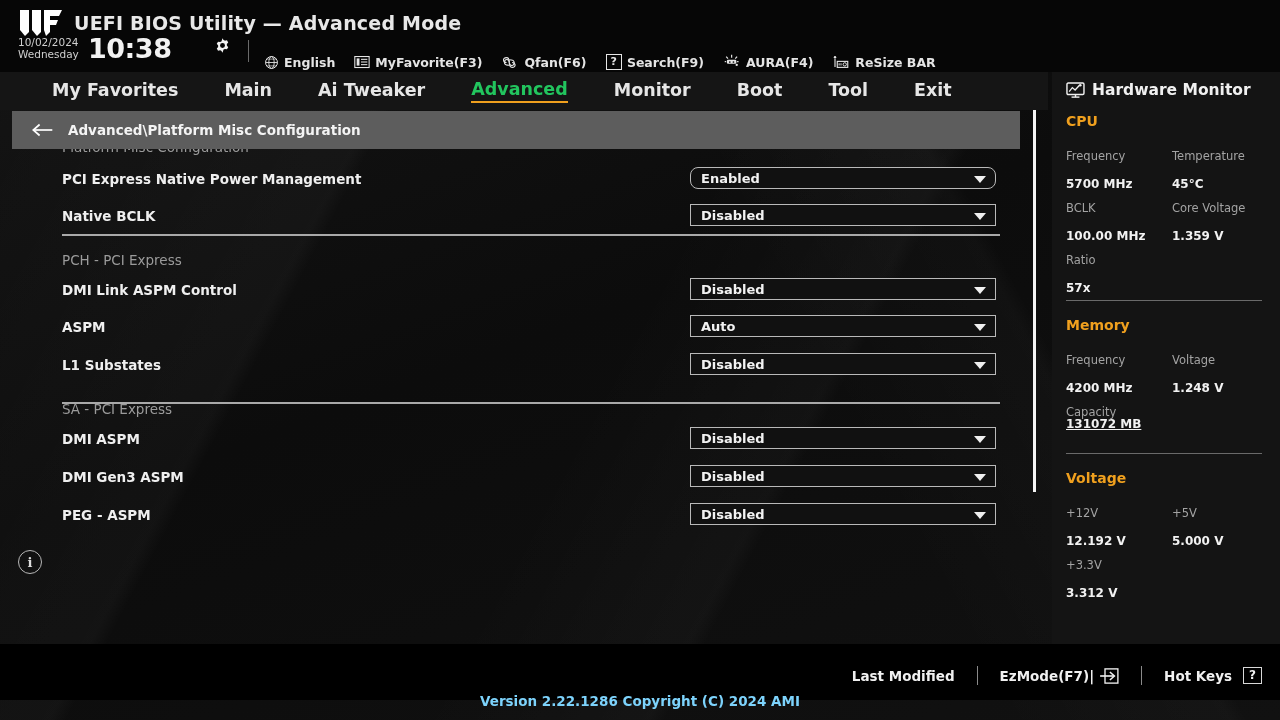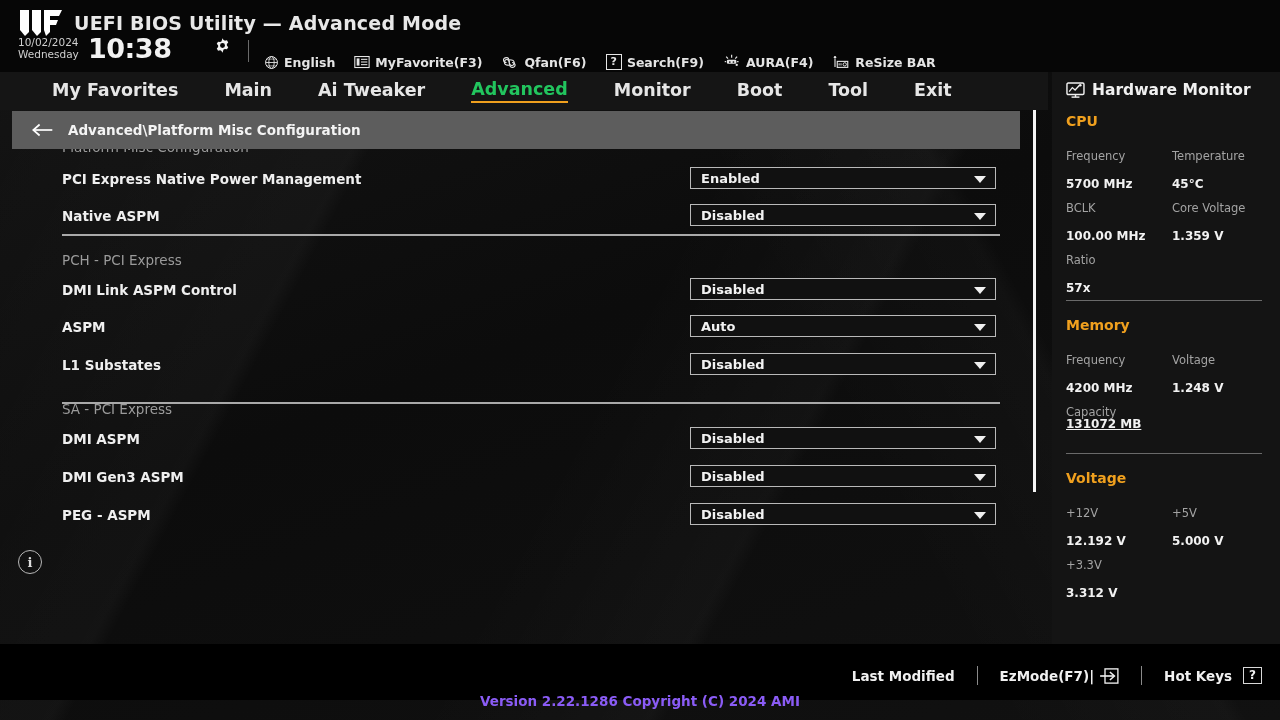--- a/index.html
+++ b/index.html
@@ -188,21 +188,21 @@
   .foot-links {
     position: absolute; right: 18px; top: 22px;
     display: flex; align-items: center;
     font-size: 13.5px; font-weight: bold; color: #f0f0f0;
   }
   .foot-link { cursor: pointer; display: flex; align-items: center; gap: 5px; }
   .foot-sep { width: 1px; height: 19px; background: #8a8a8a; margin: 0 22px; }
   .version {
     position: absolute; left: 0; top: 693px; width: 1280px;
     text-align: center;
-    font-size: 13.5px; font-weight: bold; color: #8b5cf6;
+    font-size: 13.5px; font-weight: bold; color: #7dd3fc;
     z-index: 6;
   }
   .hk-box {
     border: 1.4px solid #d8d8d8;
     padding: 0px 5px;
     font-size: 12px; line-height: 15px;
     margin-left: 6px;
   }
 </style>
 </head>
@@ -314,25 +314,25 @@
       <line x1="1.5" y1="8" x2="24" y2="8" stroke="#ffffff" stroke-width="2"></line>
       <polyline points="9,1.5 1.5,8 9,14.5" fill="none" stroke="#ffffff" stroke-width="2"></polyline>
     </svg>
     <span class="bc-text">Advanced\Platform Misc Configuration</span>
   </div>
 
   <div class="main">
     <div class="settings" id="settings-list">
         <div class="group-head" style="top: 9px;">Platform Misc Configuration</div>
         <div class="row-label" style="top: 41px;">PCI Express Native Power Management</div>
-        <div class="dropdown" style="top: 37px;">
+        <div class="dropdown" style="top: 37px; border-radius: 8px;">
           <span class="dd-val">Enabled</span>
           <span class="dd-arrow"></span>
         </div>
-        <div class="row-label" style="top: 78px;">Native ASPM</div>
+        <div class="row-label" style="top: 78px;">Native BCLK</div>
         <div class="dropdown" style="top: 74px;">
           <span class="dd-val">Disabled</span>
           <span class="dd-arrow"></span>
         </div>
         <div class="divider" style="top: 104px;"></div>
         <div class="group-head" style="top: 122px;">PCH - PCI Express</div>
         <div class="row-label" style="top: 152px;">DMI Link ASPM Control</div>
         <div class="dropdown" style="top: 148px;">
           <span class="dd-val">Disabled</span>
           <span class="dd-arrow"></span>

